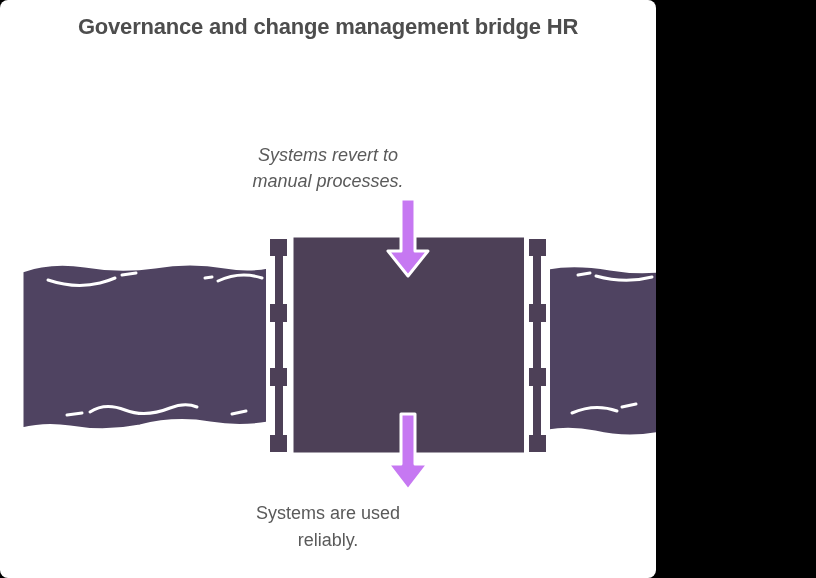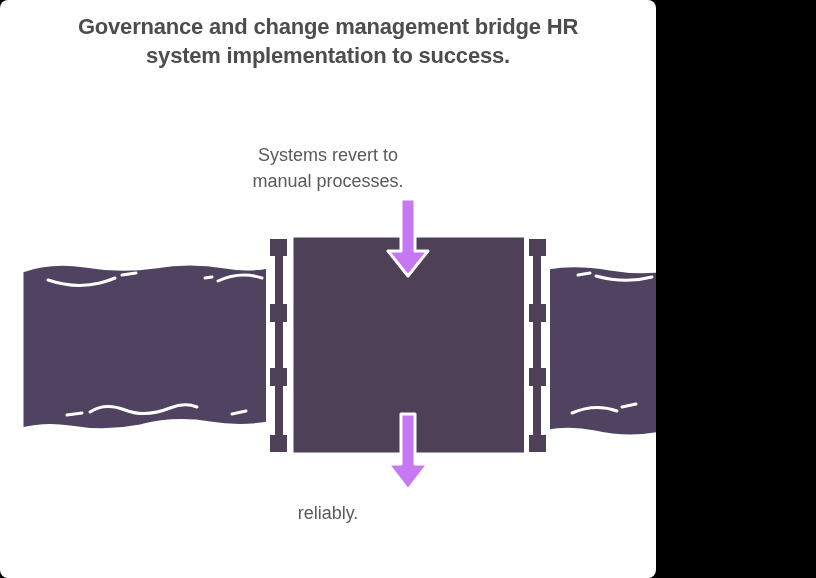--- a/index.html
+++ b/index.html
@@ -15,21 +15,21 @@
   svg{position:absolute;left:0;top:0;}
   .water{fill:var(--c-water);stroke:var(--c-outline);stroke-width:3;stroke-linejoin:round;}
   .ripple{fill:none;stroke:var(--c-outline);stroke-width:3;stroke-linecap:round;}
   .boxrect{fill:var(--c-box);stroke:var(--c-outline);stroke-width:3;}
   .pylon-base{fill:var(--c-outline);}
   .pylon-dark{fill:var(--c-box);}
   .arrow{fill:var(--c-arrow);stroke:var(--c-outline);stroke-width:3;stroke-linejoin:round;}
   .txt{position:absolute;left:0;right:0;text-align:center;}
   .title{top:12px;color:var(--c-title);font-weight:700;font-size:22px;line-height:29px;letter-spacing:-0.2px;}
   .cap{color:var(--c-caption);font-size:18px;line-height:26px;font-weight:400;}
-  .cap-top{top:142px;}
+  .cap-top{top:142px;font-style:italic;}
   .cap-bottom{top:500px;line-height:27px;}
   .box-label{position:absolute;left:292px;width:236px;top:310px;text-align:center;
     color:var(--c-label);font-weight:700;font-size:20px;line-height:24px;}
 </style>
 </head>
 <body>
 
 <div class="canvas">
 
   <svg width="816" height="578" viewBox="0 0 816 578">
@@ -76,28 +76,28 @@
       <rect class="pylon-dark" x="529" y="368" width="17" height="18"></rect>
       <rect class="pylon-dark" x="529" y="435" width="17" height="17"></rect>
     </g>
 
     <path class="arrow" d="M401 199 L415 199 L415 251 L428 251 L408 276 L388 251 L401 251 Z"></path>
     <path class="arrow" d="M401 414 L415 414 L415 464 L428 464 L408 490 L388 464 L401 464 Z"></path>
   </svg>
 
   <div class="txt title">
     <div>Governance and change management bridge HR</div>
-    <div>system implementation to success.</div>
   </div>
 
   <div class="txt cap cap-top">
     <div>Systems revert to</div>
     <div>manual processes.</div>
   </div>
 
   <div class="box-label">
   </div>
 
   <div class="txt cap cap-bottom">
+    <div>Systems are used</div>
     <div>reliably.</div>
   </div>
 
 </div>
 
 </body></html>

